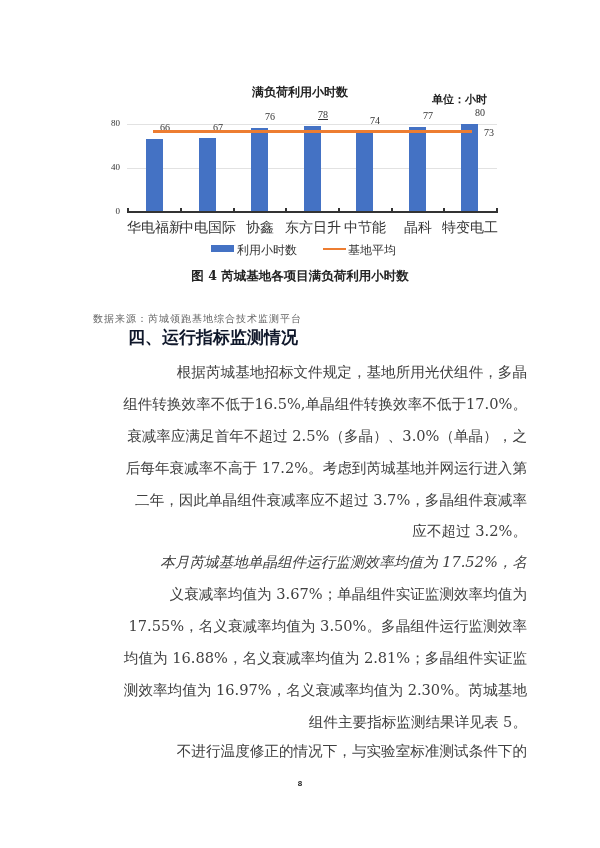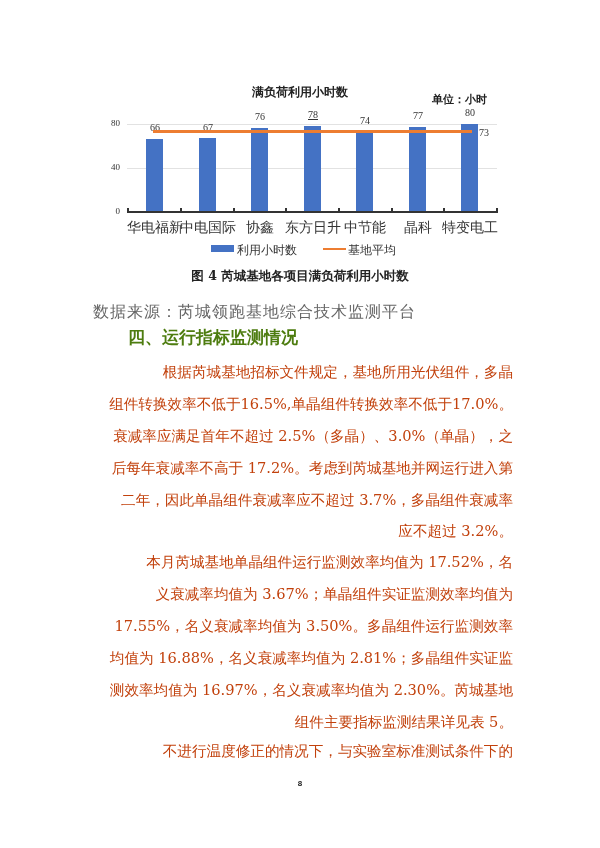--- a/index.html
+++ b/index.html
@@ -6,30 +6,30 @@
   body { width:600px; height:848px; position:relative; overflow:hidden;
          font-family:"DejaVu Serif","Liberation Serif",serif; color:#222; }
   .abs { position:absolute;text-align:right; }
   .chart-title { left:0; width:600px; top:84px; text-align:center; font-size:12px; font-weight:bold; color:#222; }
   .unit { left:432px; top:92px; font-size:11px; font-weight:bold; color:#222; }
   .ytick { font-size:9px; color:#333; width:20px; text-align:right; font-family:"Liberation Serif",serif; }
   .gridline { height:1px; background:#e2e2e2; }
   .axis { height:2px; background:#333; }
   .tick { width:1.5px; height:5px; background:#333; }
   .bar { background:#4472c4; width:17px; }
-  .vlabel { font-size:10px; color:#333; width:30px; text-align:center; font-family:"Liberation Serif",serif; }
+  .vlabel { font-size:10px; color:#333; width:30px; font-family:"Liberation Serif",serif; }
   .xlabel { font-size:14px; color:#333; width:60px; text-align:center; }
   .avgline { height:3px; background:#ed7d31; }
   .legend-swatch-bar { width:23px; height:7px; background:#4472c4; }
   .legend-swatch-line { width:23px; height:2px; background:#ed7d31; }
   .legend-text { font-size:12px; color:#333; }
   .caption { left:0; width:600px; top:268px; text-align:center; font-size:12.5px; font-weight:bold; color:#222; }
-  .source { left:93px; top:302px; font-size:16px; color:#666; letter-spacing:1px; }
-  .heading { left:128px; top:326px; font-size:17px; font-weight:bold; color:#4d7c0f; font-family:Liberation Sans, sans-serif; }
-  .para-line { left:93px; width:420px; font-size:14.6px; color:#c2410c; white-space:nowrap; }
+  .source { left:93px; top:312px; font-size:10px; color:#666; letter-spacing:1px; }
+  .heading { left:128px; top:326px; font-size:17px; font-weight:bold; color:#0f172a; font-family:Liberation Sans, sans-serif; }
+  .para-line { left:107px; width:420px; font-size:14.6px; color:#404040; white-space:nowrap; }
   .page-number { left:0; width:600px; top:779px; text-align:center; font-size:8px; font-weight:bold; color:#222; font-family:"Liberation Sans",sans-serif; }
 </style>
 </head>
 <body>
 
 <div>
   <div class="abs chart-title">满负荷利用小时数</div>
   <div class="abs unit">单位：小时</div>
 
   <div class="abs ytick" style="left:100px; top:118px;">80</div>
@@ -90,21 +90,21 @@
 <div>
   <div class="abs para-line" style="top:363px;">　　根据芮城基地招标文件规定，基地所用光伏组件，多晶</div>
   <div class="abs para-line" style="top:395px;">组件转换效率不低于16.5%,单晶组件转换效率不低于17.0%。</div>
   <div class="abs para-line" style="top:427px;">衰减率应满足首年不超过 2.5%（多晶）、3.0%（单晶），之</div>
   <div class="abs para-line" style="top:459px;">后每年衰减率不高于 17.2%。考虑到芮城基地并网运行进入第</div>
   <div class="abs para-line" style="top:491px;">二年，因此单晶组件衰减率应不超过 3.7%，多晶组件衰减率</div>
   <div class="abs para-line" style="top:522px;">应不超过 3.2%。</div>
 </div>
 
 <div>
-  <div class="abs para-line" style="top:553px;">　　本月芮城基地单晶组件运行监测效率均值为 17.52%，名</div>
+  <div class="abs para-line" style="top:553px;font-style:italic;">　　本月芮城基地单晶组件运行监测效率均值为 17.52%，名</div>
   <div class="abs para-line" style="top:585px;">义衰减率均值为 3.67%；单晶组件实证监测效率均值为</div>
   <div class="abs para-line" style="top:617px;">17.55%，名义衰减率均值为 3.50%。多晶组件运行监测效率</div>
   <div class="abs para-line" style="top:649px;">均值为 16.88%，名义衰减率均值为 2.81%；多晶组件实证监</div>
   <div class="abs para-line" style="top:681px;">测效率均值为 16.97%，名义衰减率均值为 2.30%。芮城基地</div>
   <div class="abs para-line" style="top:713px;">组件主要指标监测结果详见表 5。</div>
 </div>
 
 <div>
   <div class="abs para-line" style="top:742px;">　　不进行温度修正的情况下，与实验室标准测试条件下的</div>
 </div>

